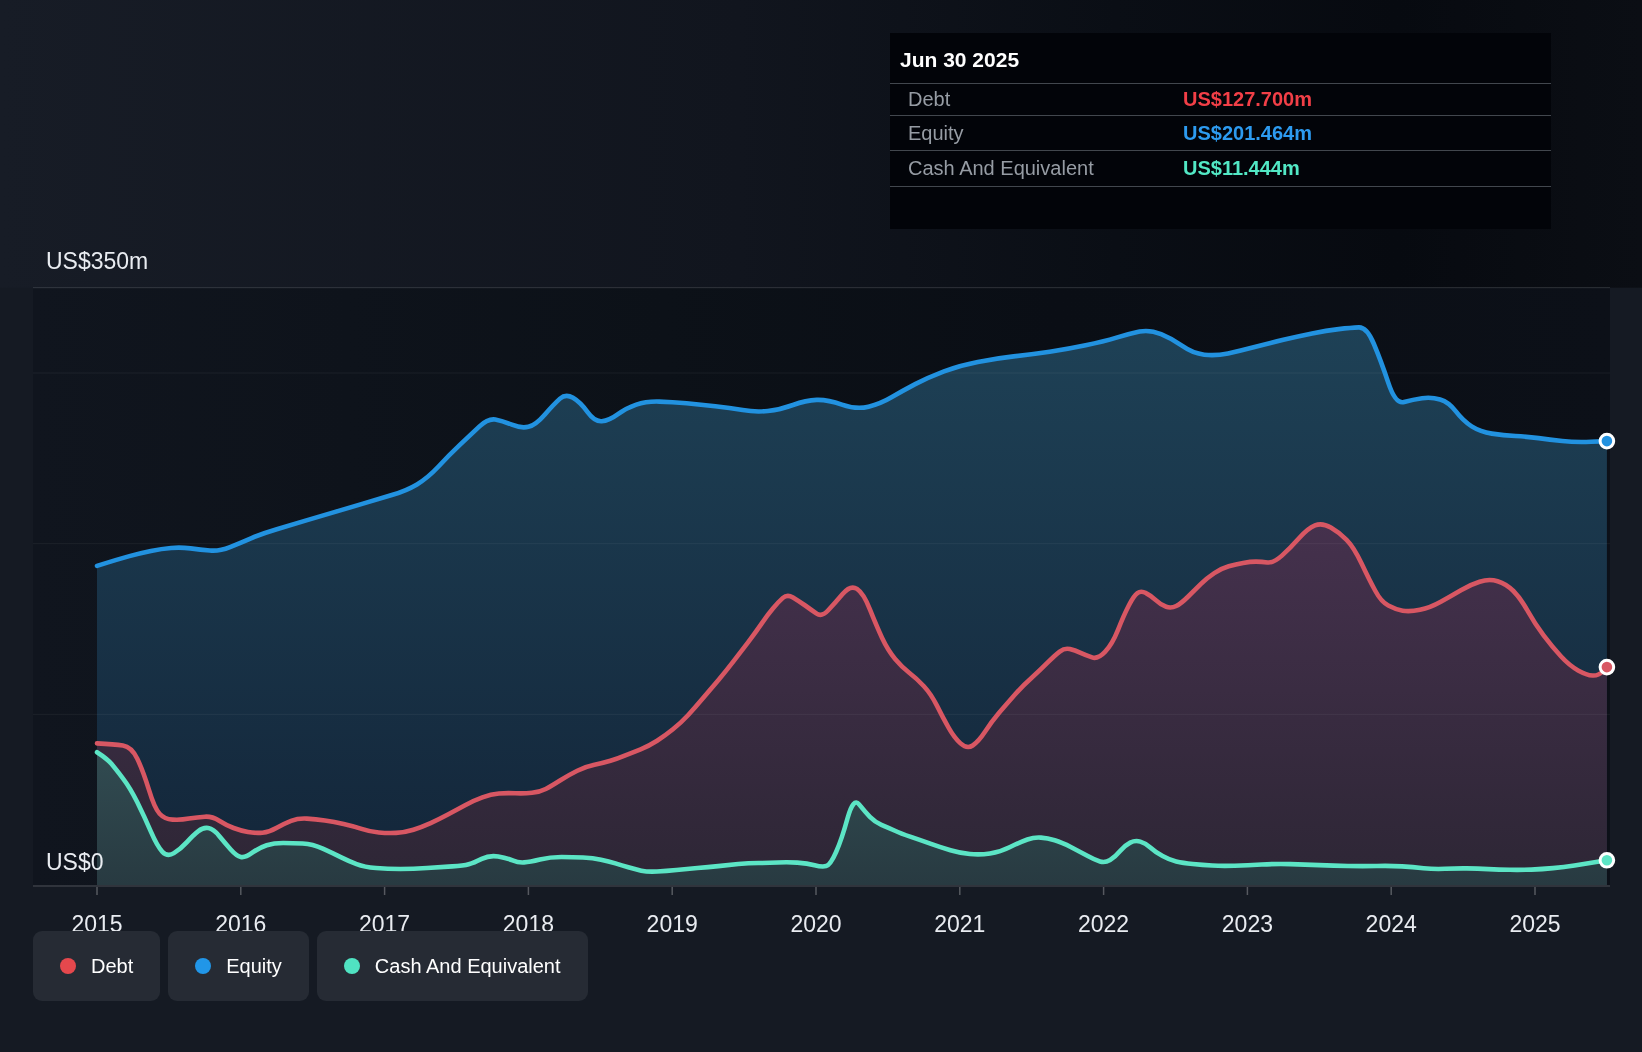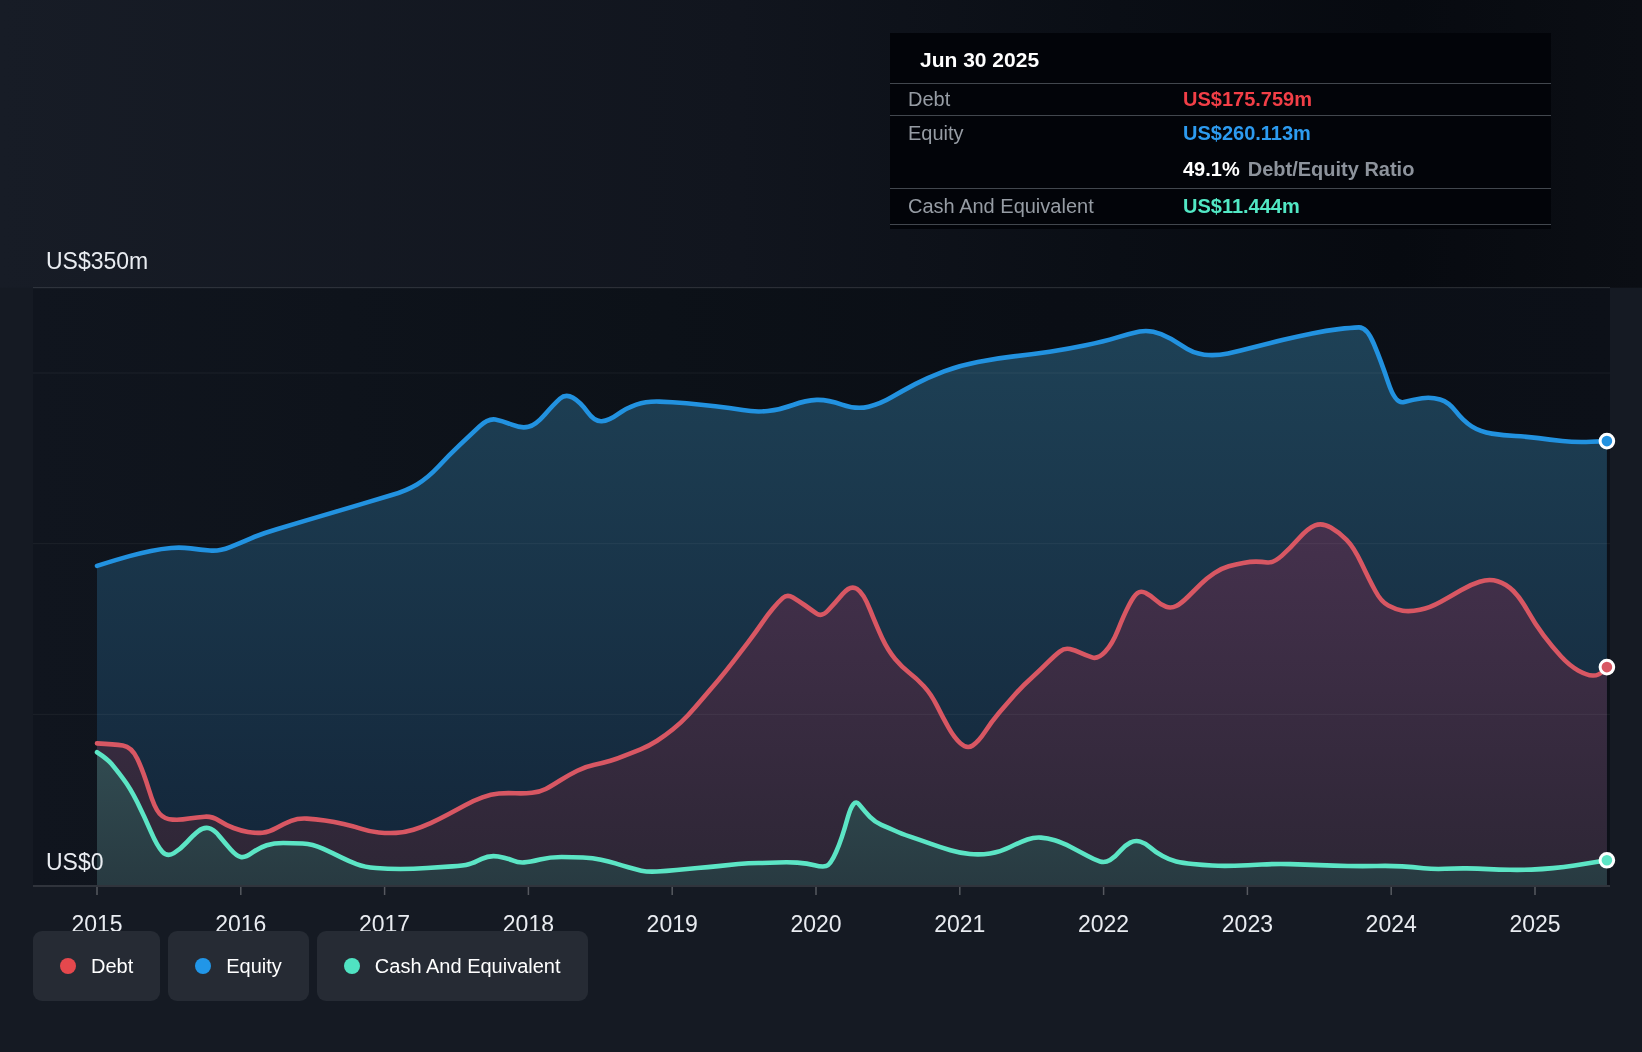--- a/index.html
+++ b/index.html
@@ -8,21 +8,21 @@
     background:#151a23;
     font-family:"Liberation Sans", sans-serif;
   }
   svg text{font-family:"Liberation Sans", sans-serif;}
   .axis-ylabel{fill:#e9ecf1;font-size:23px;font-weight:500;}
   
   .tooltip{
     position:absolute;left:890px;top:33px;width:661px;height:196px;
     background:#020409;color:#fff;z-index:5;box-sizing:border-box;
   }
-  .tt-title{height:51px;line-height:53px;padding-left:30px;font-size:21px;font-weight:700;color:#ffffff;border-bottom:1px solid #42474e;box-sizing:border-box;}
+  .tt-title{height:51px;line-height:53px;padding-left:10px;font-size:21px;font-weight:700;color:#ffffff;border-bottom:1px solid #42474e;box-sizing:border-box;}
   .tt-row{display:flex;align-items:center;box-sizing:border-box;padding-left:18px;}
   .tt-row.debt{height:32px;}
   .tt-row.equity{height:34px;border-bottom:0;}
   .tt-row.ratio{height:38px;}
   .tt-row.cash{height:37px;border-top:1px solid #42474e;border-bottom:1px solid #42474e;}
   .tt-row.debt{border-bottom:1px solid #42474e;}
   .tt-label{width:275px;flex:none;font-size:20px;color:#969ca4;font-weight:400;}
   .tt-value{font-size:20px;font-weight:700;}
   .ratio-indent{width:275px;flex:none;}
   .ratio-val{font-size:20px;font-weight:700;color:#ffffff;}
@@ -111,30 +111,25 @@
       </g>
     <text class="axis-ylabel" x="46" y="269">US$350m</text>
     <text class="axis-ylabel" x="46" y="870">US$0</text>
   </svg>
 
   
   <div class="tooltip">
     <div class="tt-title">Jun 30 2025</div>
     <div class="tt-row debt">
       <span class="tt-label">Debt</span>
-      <span class="tt-value" style="color: rgb(242, 63, 71);">US$175.759m</span>
+      <span class="tt-value" style="color: rgb(242, 63, 71);">US$127.700m</span>
     </div>
     <div class="tt-row equity">
       <span class="tt-label">Equity</span>
-      <span class="tt-value" style="color: rgb(45, 155, 240);">US$260.113m</span>
-    </div>
-    <div class="tt-row ratio">
-      <span class="ratio-indent"></span>
-      <span class="ratio-val">49.1%</span>
-      <span class="ratio-label">Debt/Equity Ratio</span>
+      <span class="tt-value" style="color: rgb(45, 155, 240);">US$201.464m</span>
     </div>
     <div class="tt-row cash">
       <span class="tt-label">Cash And Equivalent</span>
       <span class="tt-value" style="color: rgb(82, 232, 197);">US$11.444m</span>
     </div>
   </div>
 
   
   <div class="legend">
     <div class="chip">

